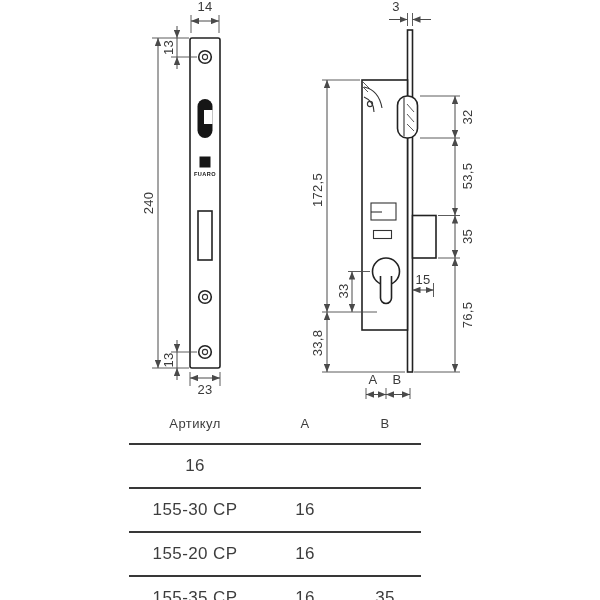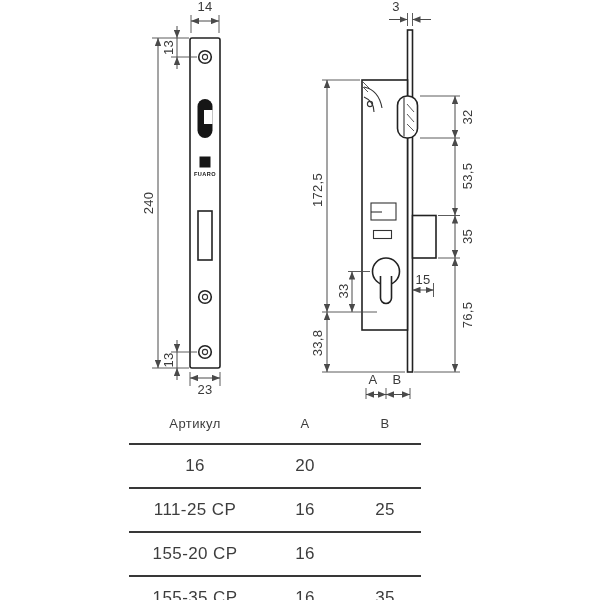--- a/index.html
+++ b/index.html
@@ -185,26 +185,24 @@
 </svg>
 
 <div class="spec-table">
   <div class="tr head">
     <div class="cell">Артикул</div>
     <div class="cell">A</div>
     <div class="cell">B</div>
   </div>
   <div class="tr">
     <div class="cell">16</div>
-    <div class="cell">20</div>
   </div>
   <div class="tr">
-    <div class="cell">111-25 CP</div>
-    <div class="cell">16</div>
-    <div class="cell">25</div>
+    <div class="cell">155-30 CP</div>
+    <div class="cell">16</div>
   </div>
   <div class="tr">
     <div class="cell">155-20 CP</div>
     <div class="cell">16</div>
   </div>
   <div class="tr last">
     <div class="cell">155-35 CP</div>
     <div class="cell">16</div>
     <div class="cell">35</div>
   </div>

